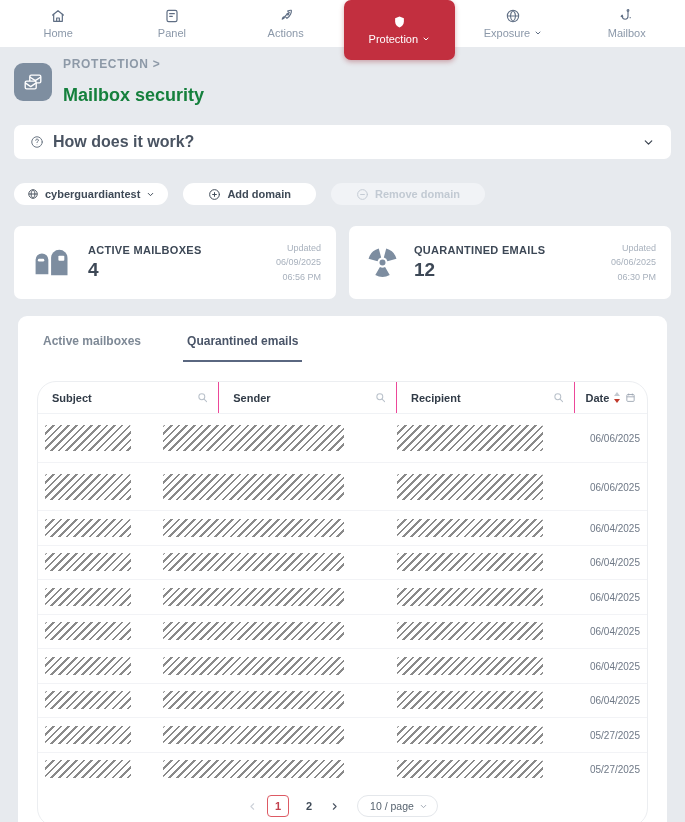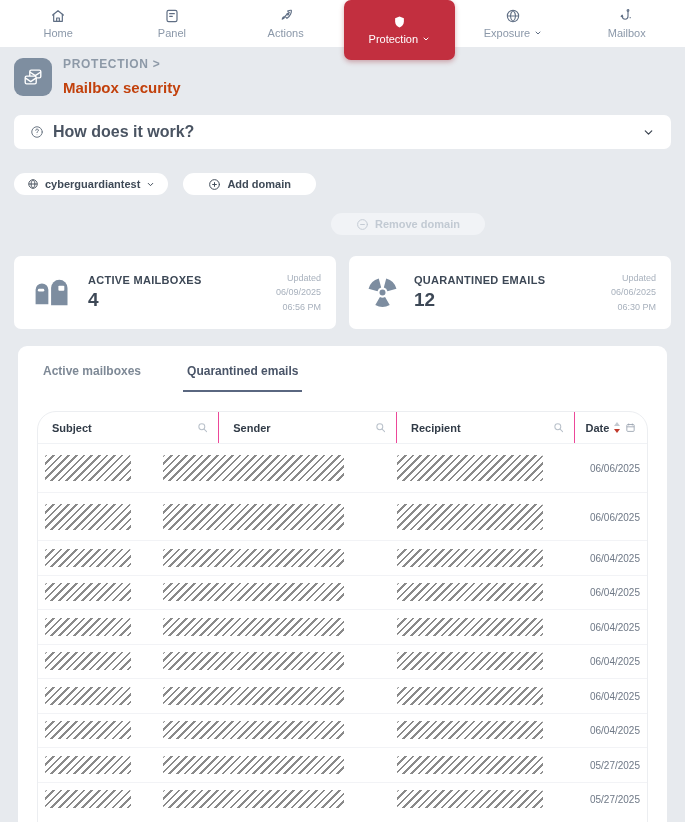--- a/index.html
+++ b/index.html
@@ -13,33 +13,33 @@
   .nav-label-row { display:flex; align-items:center; gap:4px; }
   .nav-item.active { background:#c22f3f; color:#fff; border-radius:7px; height:60px; box-shadow:0 2px 5px rgba(150,30,40,.35); }
   .nav-item.active svg { color:#fff; }
 
   .page { padding:0 14px; }
 
   
   .breadcrumb { margin-top:10px; display:flex; align-items:center; gap:11px; }
   .crumb-icon { width:38px; height:38px; background:#7e8ea0; border-radius:9px; display:flex; align-items:center; justify-content:center; flex:none; }
   .crumb-section { font-size:12px; letter-spacing:.7px; color:#8d99a7; font-weight:bold; }
-  .crumb-title { font-size:15px; color:#c2410c; font-weight:bold; margin-top:8px; }
+  .crumb-title { font-size:18px; color:#15803d; font-weight:bold; margin-top:14px; }
 
   
   .help-card { margin-top:19px; background:#fff; border-radius:7px; height:34px; display:flex; align-items:center; padding:0 16px; gap:9px; color:#4a5462; font-size:16px; font-weight:bold; cursor:pointer; }
   .help-card .q-icon { color:#6b7684; display:flex; }
   .help-chevron { margin-left:auto; color:#39424e; display:flex; }
 
   
   .domain-bar { margin-top:24px; display:flex; gap:15px; }
   .pill { background:#fff; border:none; border-radius:12px; height:22px; display:inline-flex; align-items:center; gap:6px; padding:0 13px; font-size:11px; font-weight:bold; color:#3f4a57; font-family:inherit; cursor:pointer; }
   .pill svg { color:#3f4a57; }
   .pill.add { padding:0 25px; }
-  .pill.disabled { background:#f1f3f6; color:#c2cad3; cursor:default;margin-top:40px; }
+  .pill.disabled { background:#f1f3f6; color:#c2cad3; cursor:default; }
   .pill.disabled svg { color:#c2cad3; }
 
   
   .stats { margin-top:21px; display:grid; grid-template-columns:1fr 1fr; gap:13px; }
   .stat-card { background:#fff; border-radius:7px; height:73px; display:flex; align-items:center; padding:0 15px 0 17px; }
   .stat-icon { color:#7d8da0; margin-right:15px; display:flex; flex:none; }
   .stat-label { font-size:11px; font-weight:bold; color:#3d4856; letter-spacing:.3px; }
   .stat-value { font-size:19px; font-weight:bold; color:#3d4856; margin-top:3px; }
   .stat-updated { margin-left:auto; text-align:right; font-size:9px; color:#a8b1bd; line-height:1.6; }
 

